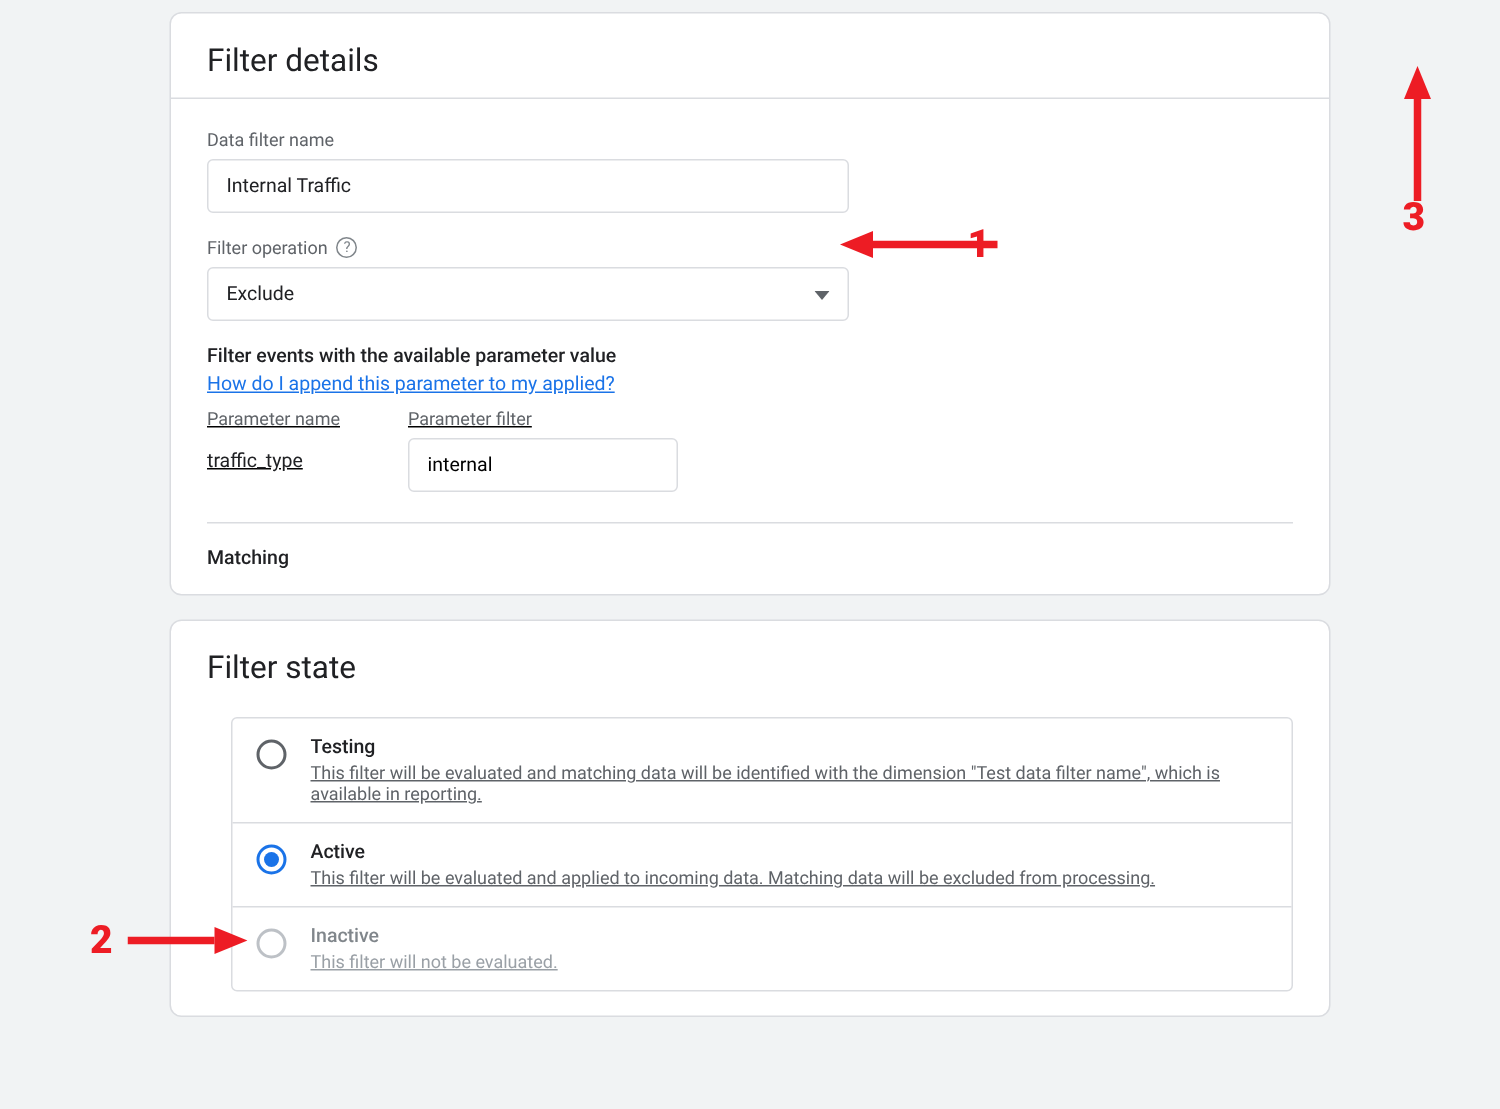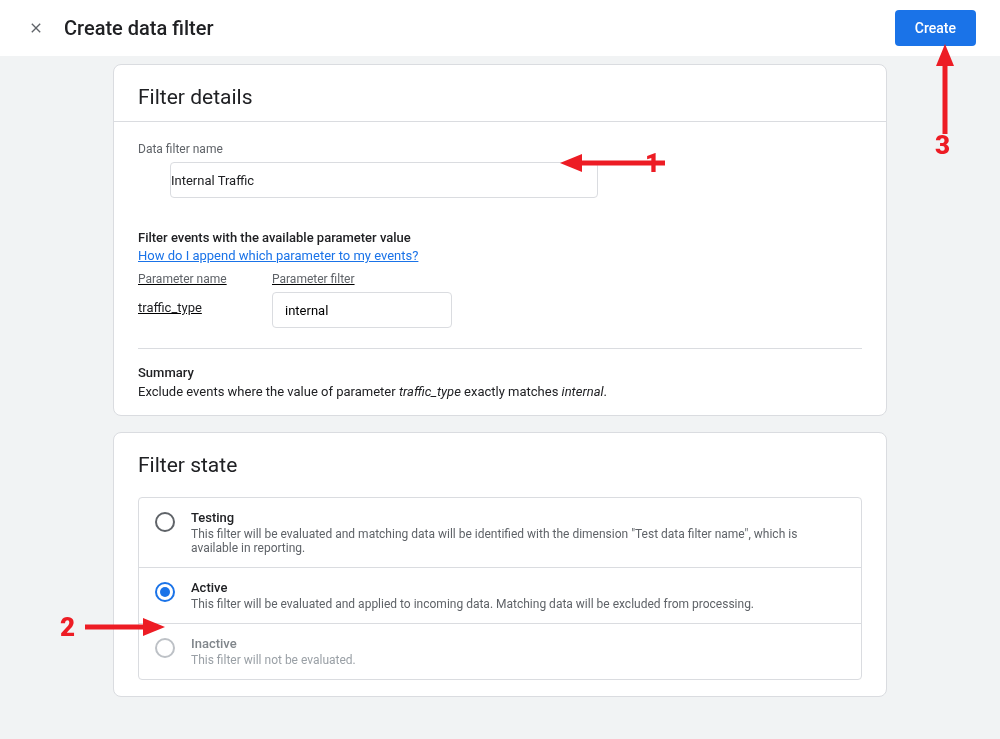--- a/index.html
+++ b/index.html
@@ -23,103 +23,103 @@
   .top-title{font-size:20px;font-weight:500;color:var(--text);}
   .create-btn{background:var(--blue);color:#fff;border:none;border-radius:4px;height:36px;padding:0 20px;font-size:14px;font-weight:500;cursor:pointer;}
   
   .content{padding:8px 0 20px 0;display:flex;flex-direction:column;align-items:center;gap:16px;}
   .card{background:#fff;border:1px solid var(--border);border-radius:8px;width:774px;padding-bottom:16px;}
   .card-title{font-size:21px;color:var(--text);padding:20px 8px 12px 24px;font-weight:400;}
   .card-divider{height:1px;background:var(--border);margin:0;}
   .card-body{padding:16px 24px 0 24px;}
   .label{font-size:12px;color:var(--muted);margin-bottom:6px;display:flex;align-items:center;gap:6px;}
   .help-icon{width:14px;height:14px;border:1px solid var(--light);border-radius:50%;display:inline-flex;align-items:center;justify-content:center;font-size:10px;color:var(--light);}
-  .input{width:428px;height:36px;border:1px solid var(--border);border-radius:4px;padding:0 0;font-size:13px;color:var(--text);margin-left:32px;}
+  .input{width:428px;height:36px;border:1px solid var(--border);border-radius:4px;padding:0 12px;font-size:13px;color:var(--text);}
   .select{width:428px;height:36px;border:1px solid var(--border);border-radius:4px;padding:0 12px;display:flex;align-items:center;justify-content:space-between;color:var(--text);font-size:13px;cursor:pointer;background:#fff;}
   .select .caret{color:var(--muted);}
   .section{padding-top:16px;}
   .section + .section{border-top:1px solid var(--border);margin-top:20px;}
   .bold-label{font-size:13px;font-weight:500;color:var(--text);}
   .link{font-size:13px;color:var(--link);text-decoration:underline;cursor:pointer;}
   .param-row{display:flex;gap:24px;margin-top:8px;text-decoration:underline;}
   .param-col .label{margin-bottom:6px;}
   .param-name-val{font-size:13px;color:var(--text);padding-top:8px;}
   .small-input{width:180px;height:36px;border:1px solid var(--border);border-radius:4px;padding:0 12px;font-size:13px;}
   .summary-title{font-size:13px;font-weight:500;color:var(--text);}
   .summary-text{font-size:13px;color:var(--text);margin-top:4px;}
   .summary-text i{font-style:italic;}
   
-  .state-card .card-body{padding:8px 24px 0 24px;}
+  .state-card .card-body{padding:8px 24px 0 24px;margin-left:16px;}
   .state-box{border:1px solid var(--border);border-radius:4px;}
   .state-row{display:flex;gap:16px;padding:12px 16px;align-items:flex-start;cursor:pointer;}
   .state-row + .state-row{border-top:1px solid var(--border);}
   .radio{width:20px;height:20px;border:2px solid var(--muted);border-radius:50%;flex-shrink:0;display:flex;align-items:center;justify-content:center;margin-top:2px;}
   .radio.selected{border-color:var(--blue);}
   .radio.selected::after{content:"";width:10px;height:10px;border-radius:50%;background:var(--blue);}
   .state-option-title{font-size:13px;font-weight:500;color:var(--text);}
-  .state-option-desc{font-size:12px;color:var(--muted);margin-top:2px;}
+  .state-option-desc{font-size:12px;color:var(--muted);margin-top:2px;text-decoration:underline;}
   .state-row.disabled .state-option-title{color:var(--light);}
   .state-row.disabled .state-option-desc{color:#9aa0a6;}
   .state-row.disabled .radio{border-color:#bdc1c6;}
   
   .annot{position:absolute;pointer-events:none;font-weight:700;font-family:Arial,Helvetica,sans-serif;}
   .annot .num{color:var(--red);font-size:26px;font-weight:900;}
 </style>
 </head>
 <body>
 
 <div class="page">
 
-  <div class="topbar">
-    <div class="top-left">
-      <div class="close-icon">
-        <svg width="16" height="16" viewBox="0 0 24 24">
-            <path fill="currentColor" d="M19 6.41 17.59 5 12 10.59 6.41 5 5 6.41 10.59 12 5 17.59 6.41 19 12 13.41 17.59 19 19 17.59 13.41 12z"></path>
-          </svg>
-      </div>
-      <div class="top-title">Create data filter</div>
-    </div>
-    <button class="create-btn">Create</button>
-  </div>
 
   <div class="content">
 
     <div class="card">
       <div class="card-title">Filter details</div>
       <div class="card-divider"></div>
       <div class="card-body">
 
         <div class="section" style="padding-top:4px;">
           <div class="label">Data filter name</div>
           <input class="input" value="Internal Traffic" style="">
         </div>
 
         <div style="height:16px;"></div>
 
+        <div>
+          <div class="label">
+            <span>Filter operation</span>
+            <span class="help-icon">?</span>
+          </div>
+          <div class="select">
+            <span>Exclude</span>
+            <span class="caret">
+              <svg width="10" height="6" viewBox="0 0 10 6">
+                  <path fill="currentColor" d="M0 0l5 6 5-6z"></path>
+                </svg>
+            </span>
+          </div>
+        </div>
 
         <div class="section">
           <div class="bold-label">Filter events with the available parameter value</div>
-          <div><a class="link">How do I append which parameter to my events?</a></div>
+          <div><a class="link">How do I append this parameter to my applied?</a></div>
           <div class="param-row">
             <div class="param-col" style="width:110px;">
               <div class="label">Parameter name</div>
               <div class="param-name-val">traffic_type</div>
             </div>
             <div class="param-col">
               <div class="label">Parameter filter</div>
               <input class="small-input" value="internal" style="">
             </div>
           </div>
         </div>
 
         <div class="section">
-          <div class="summary-title">Summary</div>
-          <div class="summary-text">
-            <span>Exclude events where the value of parameter </span><i>traffic_type</i><span> exactly matches </span><i>internal</i><span>.</span>
-          </div>
+          <div class="summary-title">Matching</div>
         </div>
 
       </div>
     </div>
 
     <div class="card state-card">
       <div class="card-title">Filter state</div>
       <div class="card-body">
         <div class="state-box">
 

